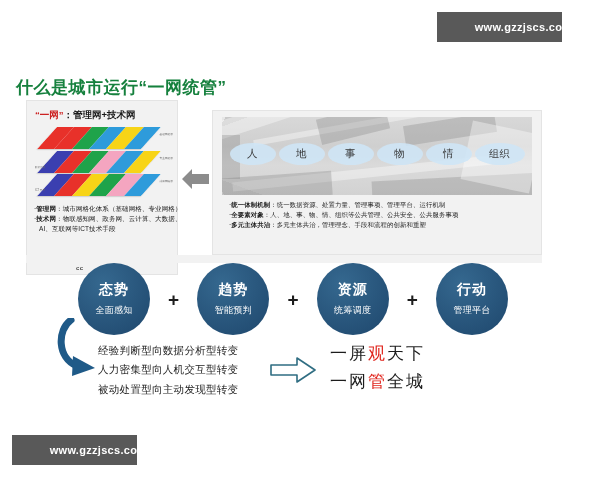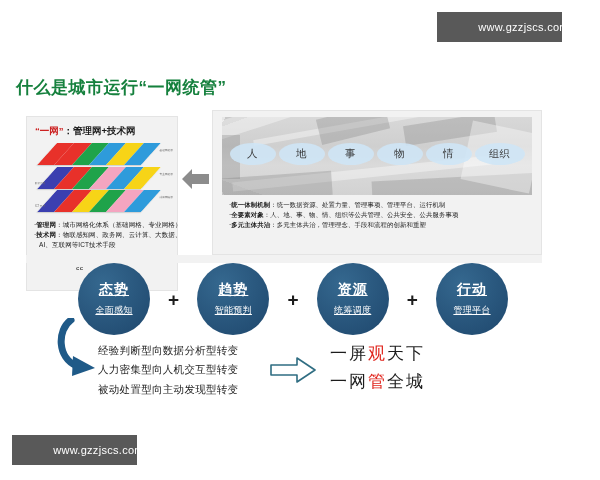--- a/index.html
+++ b/index.html
@@ -14,21 +14,21 @@
     width: 600px; height: 480px;
     background: #ffffff;
   }
 
   
   .watermark {
     position: absolute;
     background: #595959;
     color: #ffffff;
     font-size: 11px;
-    font-weight: normal;
+    font-weight: bold;
     letter-spacing: .3px;
     display: flex;
     align-items: center;
     justify-content: center;
     padding-left: 48px;
   }
   #wm-top  { right: 38px; top: 12px;  width: 125px; height: 30px; }
   #wm-bot  { left: 12px;  top: 435px; width: 125px; height: 30px; }
 
   
@@ -41,21 +41,21 @@
     letter-spacing: .5px;
     white-space: nowrap;
   }
 
   
   .panel {
     position: absolute;
     background: #f2f2f2;
     border: 1px solid #e4e4e4;
   }
-  #panel-left  { left: 26px;  top: 116px; width: 152px; height: 175px; }
+  #panel-left  { left: 26px;  top: 100px; width: 152px; height: 175px; }
   #panel-right { left: 212px; top: 110px; width: 330px; height: 145px; }
 
   .panel-head {
     font-size: 9.5px;
     font-weight: bold;
     color: #1a1a1a;
     white-space: nowrap;
     line-height: 1;
   }
   #panel-left .panel-head  { margin: 9px 0 0 8px; }
@@ -171,21 +171,20 @@
     width: 72px; height: 72px;
     border-radius: 50%;
     background: #2a5c87;
     background-image: radial-gradient(circle at 35% 28%, #35688f 0%, #234e74 78%);
     color: #ffffff;
     display: flex;
     flex-direction: column;
     align-items: center;
     justify-content: center;
     gap: 5px;
-    text-decoration: underline;
   }
   .circle .big { font-size: 14px; font-weight: bold; letter-spacing: 1px; }
   .circle .sub { font-size: 9px; letter-spacing: .3px; }
   .plus {
     font-size: 19px;
     font-weight: bold;
     color: #1d1d1d;
     line-height: 1;
   }
   #cc-mark {

